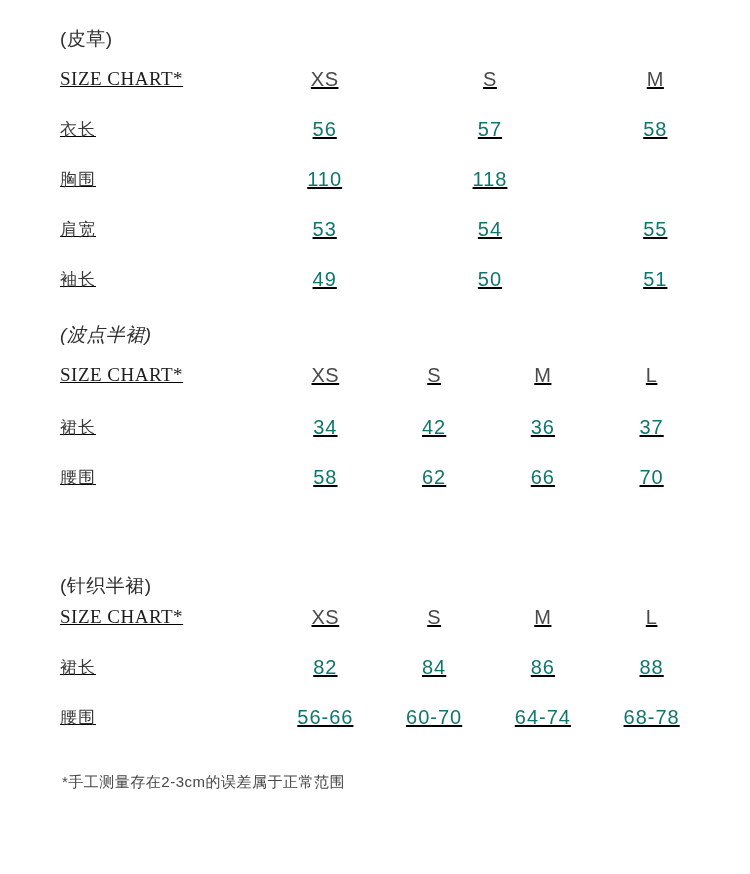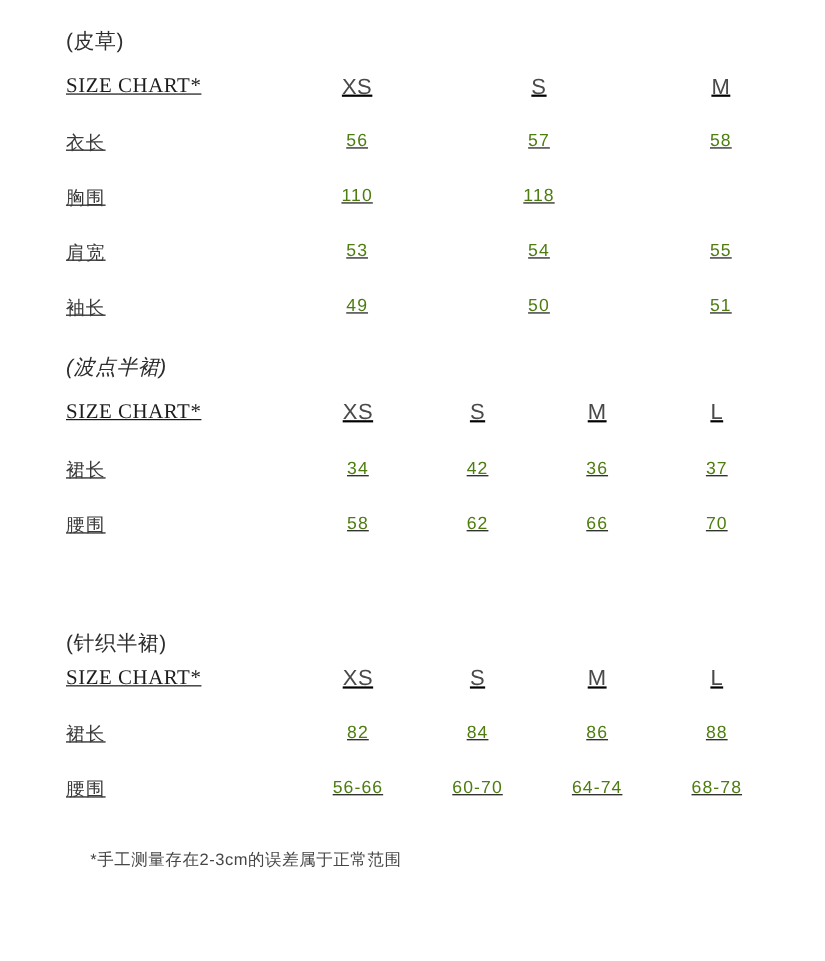--- a/index.html
+++ b/index.html
@@ -55,26 +55,26 @@
     font-size: 20px;
     color: #4a4a4a;
     letter-spacing: 0.5px;
   }
   .measure-label {
     font-size: 17px;
     color: #3a3a3a;
     letter-spacing: 1px;
   }
   .num {
-    font-size: 16px;
-    color: #4d7c0f;
+    font-size: 20px;
+    color: #0f766e;
     letter-spacing: 1px;
   }
   .footnote {
-    margin-left: 82px;
+    margin-left: 62px;
     margin-top: 31px;
     font-size: 15px;
     line-height: 18px;
     color: #464646;
     letter-spacing: 0.5px;
   }
 </style>
 </head>
 <body>
 

